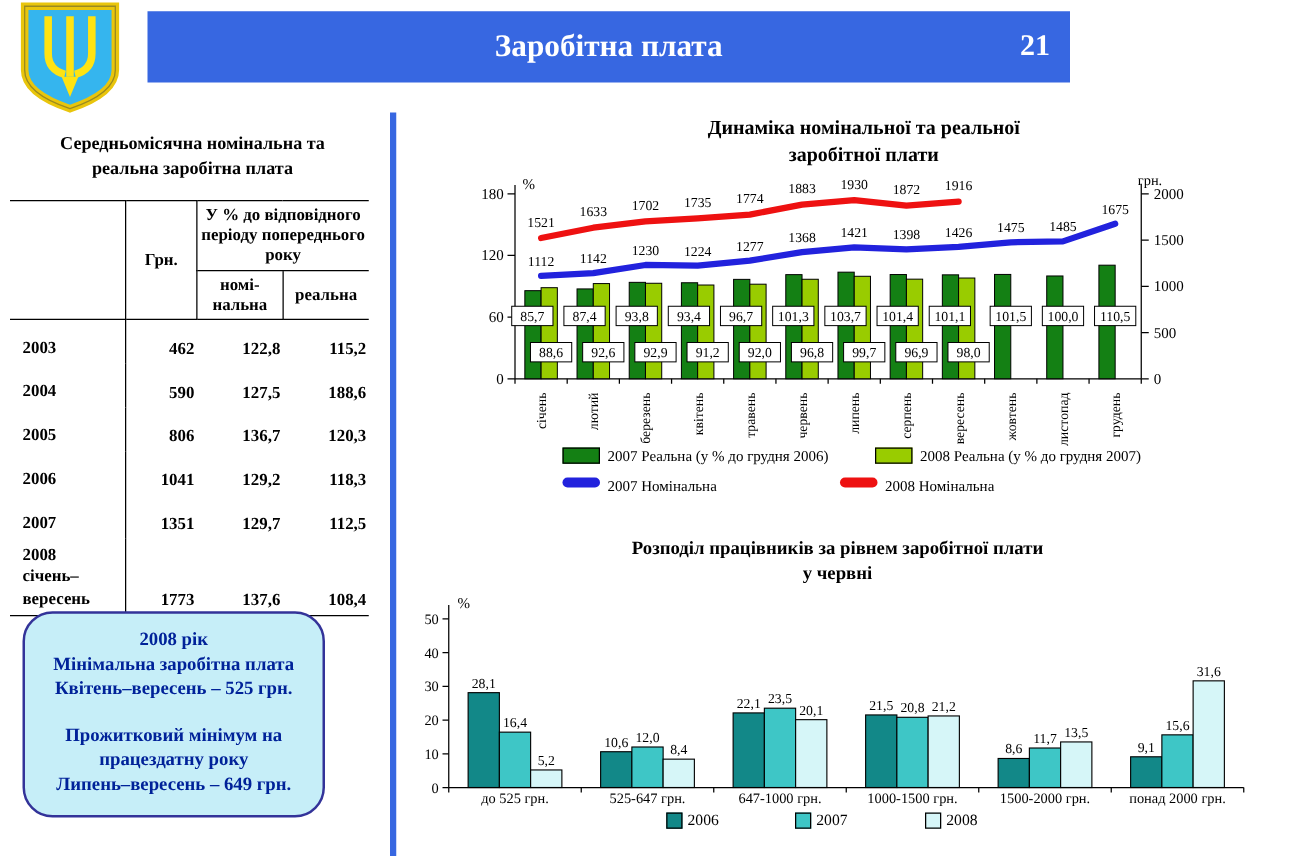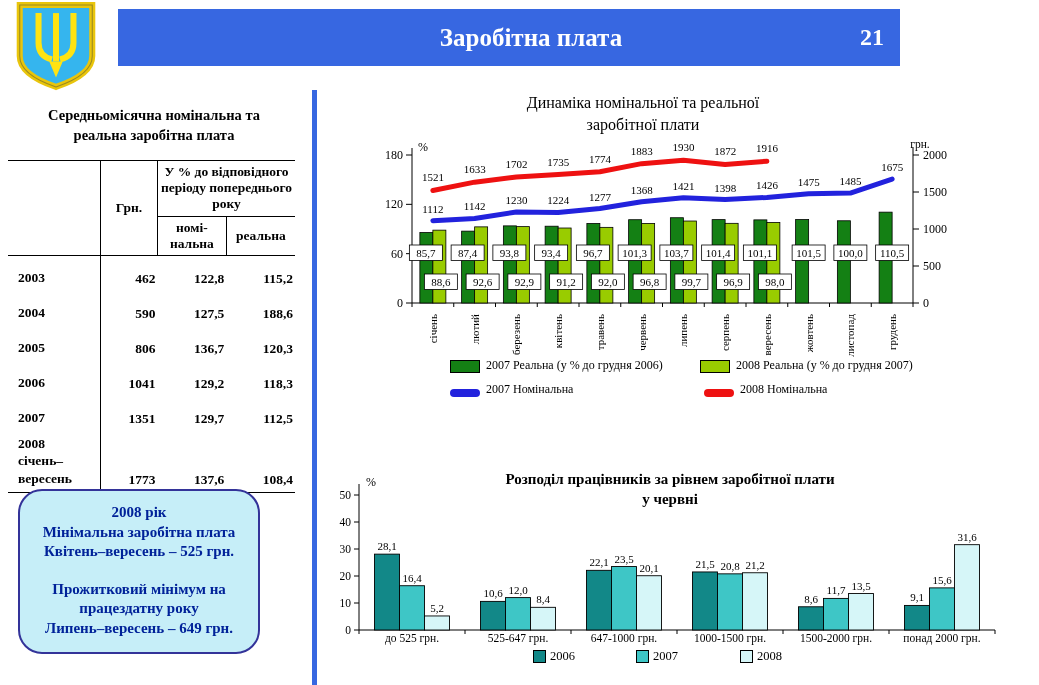--- a/index.html
+++ b/index.html
@@ -1,20 +1,20 @@
 <!DOCTYPE html>
 <html style="--header-blue: #3767e1; --info-box-bg: #c6eef8; --info-box-border: #333399; --info-box-text: #002299;"><head>
 <meta charset="utf-8">
 <style>
   html,body{margin:0;padding:0;background:#fff;}
   .slide{position:relative;width:1039px;height:685px;background:#fff;overflow:hidden;
          font-family:"Liberation Serif",serif;color:#000;}
 
   
-  .header-bar{position:absolute;left:118px;top:9px;width:738px;height:57px;background:var(--header-blue,#3767e1);padding-left:44px;}
+  .header-bar{position:absolute;left:118px;top:9px;width:738px;height:57px;background:var(--header-blue,#3767e1);}
   .header-title{display:block;text-align:center;line-height:57px;color:#fff;font-size:25px;font-weight:bold;}
   .page-number{position:absolute;right:16px;top:0;line-height:57px;color:#fff;font-size:24px;font-weight:bold;}
   .emblem{position:absolute;left:13px;top:1px;}
 
   
   .v-divider{position:absolute;left:312px;top:90px;width:5px;height:595px;background:var(--header-blue,#3767e1);}
 
   
   .table-title{position:absolute;left:8px;top:106px;width:292px;text-align:center;
                font-weight:bold;font-size:14.5px;line-height:1.35;white-space:pre-line;}
@@ -34,28 +34,28 @@
 
   
   .info-box{position:absolute;left:18px;top:489px;width:210px;background:var(--info-box-bg,#c6eef8);
             border:2px solid var(--info-box-border,#333399);border-radius:24px;padding:12px 14px 14px 14px;
             text-align:center;color:var(--info-box-text,#002299);font-weight:bold;font-size:15px;line-height:1.3;}
   .info-box p{margin:0;}
   .info-box .u{}
   .info-gap{height:18px;}
 
   
-  .chart-title1{position:absolute;left:408px;top:92px;width:470px;text-align:center;
-                font-size:16px;font-weight:normal;line-height:1.35;white-space:pre-line;}
+  .chart-title1{position:absolute;left:456px;top:92px;width:470px;text-align:center;
+                font-size:16px;font-weight:bold;line-height:1.35;white-space:pre-line;}
   .chart-title2{position:absolute;left:390px;top:429px;width:560px;text-align:center;
-                font-size:15px;font-weight:bold;line-height:1.35;white-space:pre-line;margin-top:40px;}
+                font-size:15px;font-weight:bold;line-height:1.35;white-space:pre-line;}
   svg.c1{position:absolute;left:330px;top:138px;}
   svg.c2{position:absolute;left:330px;top:470px;}
 
-  .c1-legend-item{position:absolute;display:flex;align-items:flex-end;gap:6px;font-size:12px;}
+  .c1-legend-item{position:absolute;display:flex;align-items:flex-start;gap:6px;font-size:12px;}
   .swatch-rect{width:28px;height:11px;border:1px solid #000;flex:0 0 auto;}
   .swatch-line{width:30px;height:8px;border-radius:4px;flex:0 0 auto;}
   .c2-legend-item{position:absolute;display:flex;align-items:center;gap:4px;font-size:12.5px;}
   .swatch-sq{width:11px;height:11px;border:1px solid #000;flex:0 0 auto;}
 </style>
 </head>
 <body>
 
 <div class="slide">
 
@@ -287,21 +287,21 @@
     <span>2007 Реальна (у % до грудня 2006)</span>
   </div>
   <div class="c1-legend-item" style="left:700px;top:358px;">
     <span class="swatch-rect" style="background: rgb(153, 204, 0);"></span>
     <span>2008 Реальна (у % до грудня 2007)</span>
   </div>
   <div class="c1-legend-item" style="left:450px;top:382px;">
     <span class="swatch-line" style="background: rgb(34, 34, 221);"></span>
     <span>2007 Номінальна</span>
   </div>
-  <div class="c1-legend-item" style="left:704px;top:382px;font-family:Liberation Serif, serif;">
+  <div class="c1-legend-item" style="left:672px;top:382px;font-family:Liberation Serif, serif;">
     <span class="swatch-line" style="background: rgb(238, 17, 17);"></span>
     <span>2008 Номінальна</span>
   </div>
 
   <div class="chart-title2">Розподіл працівників за рівнем заробітної плати
 у червні</div>
   <svg class="c2" width="709" height="190" viewBox="0 0 709 190">
       <line x1="29" y1="14" x2="29" y2="160" stroke="#000"></line>
       <line x1="29" y1="160" x2="665" y2="160" stroke="#000"></line>
       <line x1="24" y1="160" x2="29" y2="160" stroke="#000"></line>

